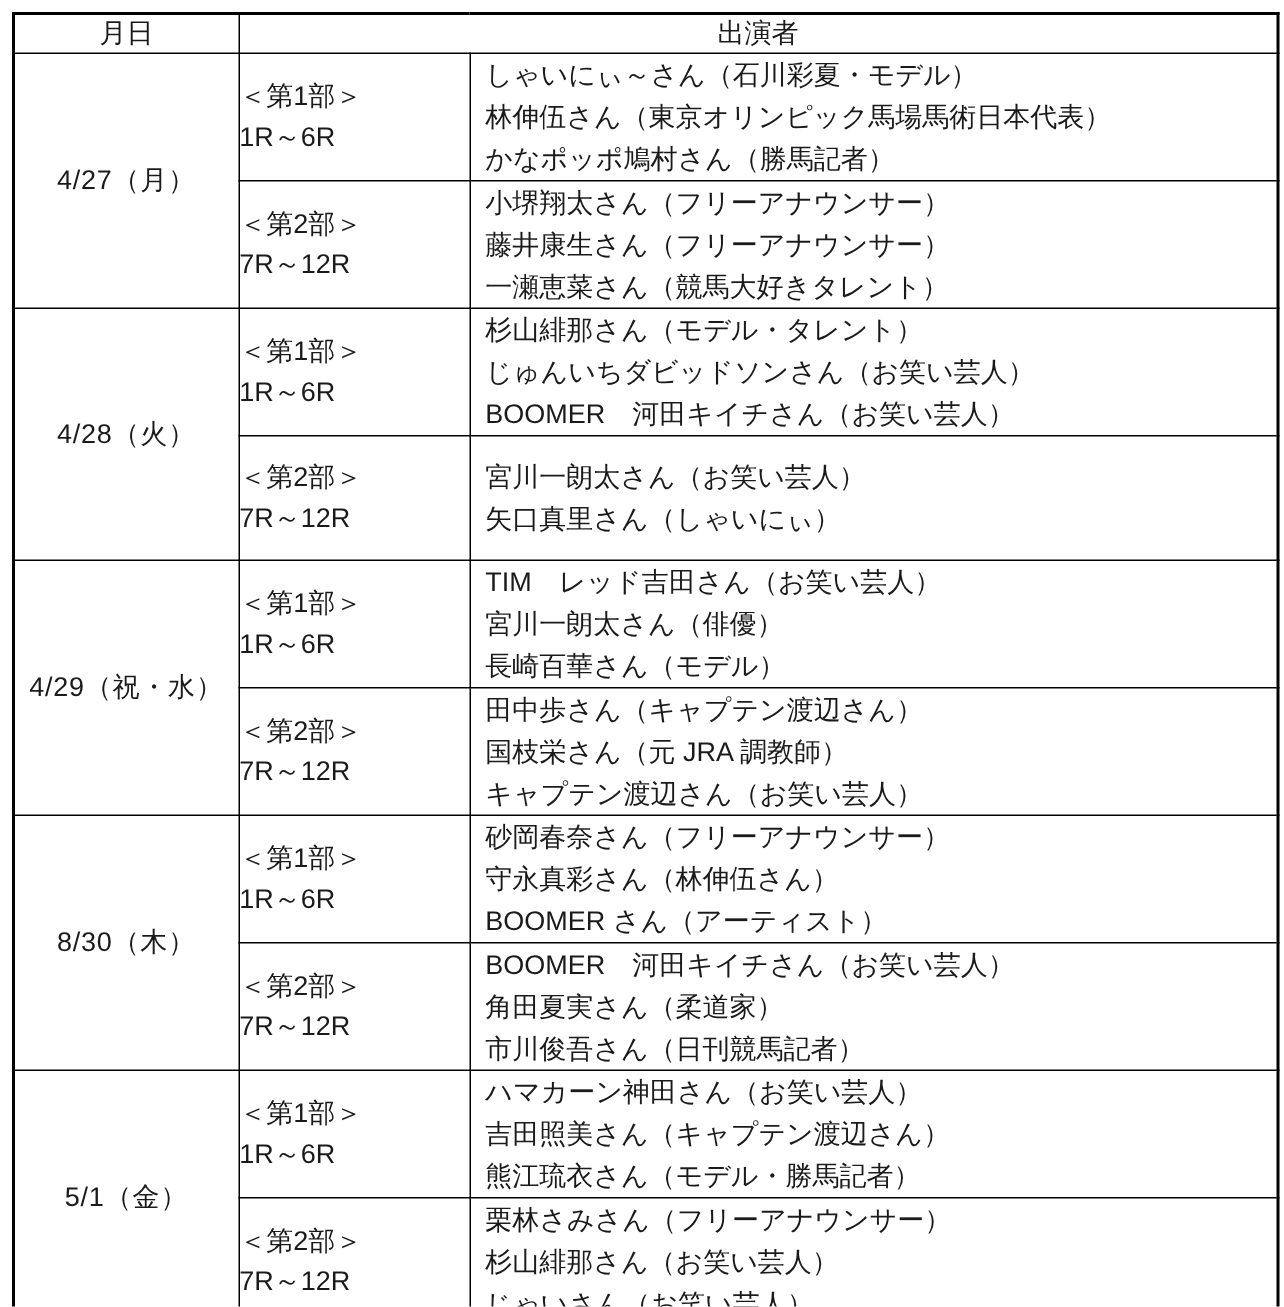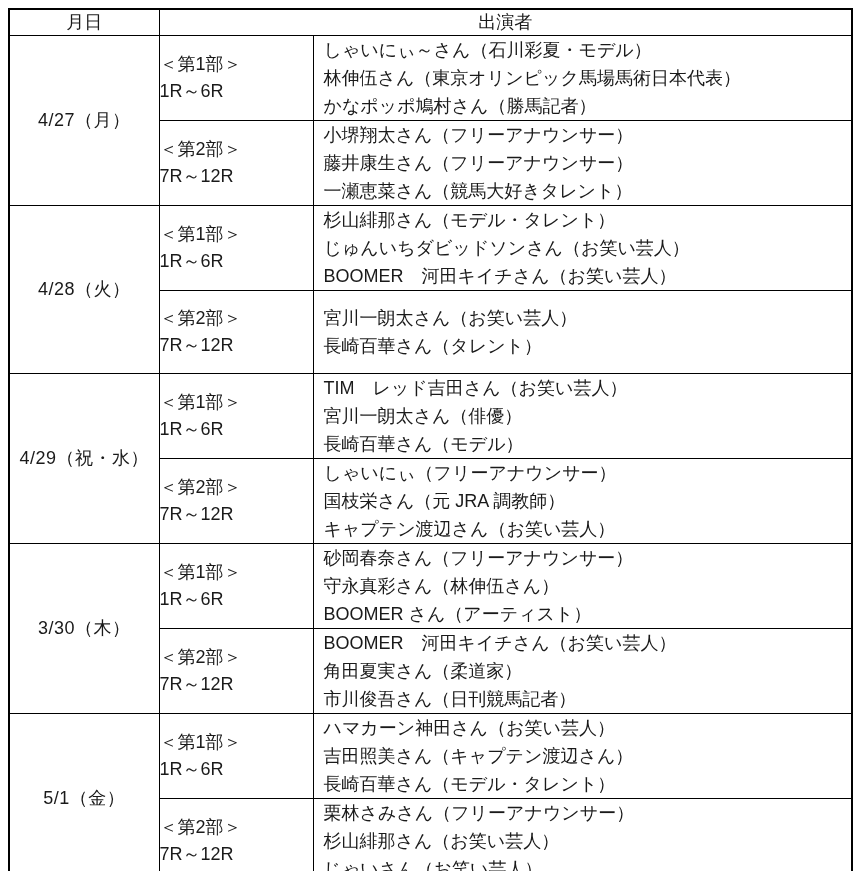--- a/index.html
+++ b/index.html
@@ -102,48 +102,48 @@
           <div class="performer-line">BOOMER　河田キイチさん（お笑い芸人）</div>
         </td>
       </tr>
       <tr>
         <td class="part-cell">
           <div>＜第2部＞</div>
           <div>7R～12R</div>
         </td>
         <td class="performers-cell">
           <div class="performer-line">宮川一朗太さん（お笑い芸人）</div>
-          <div class="performer-line">長崎百華さん（タレント）</div>
+          <div class="performer-line">矢口真里さん（しゃいにぃ）</div>
         </td>
       </tr>
       <tr>
         <td class="date-cell" rowspan="2">4/29（祝・水）</td>
         <td class="part-cell">
           <div>＜第1部＞</div>
           <div>1R～6R</div>
         </td>
         <td class="performers-cell">
           <div class="performer-line">TIM　レッド吉田さん（お笑い芸人）</div>
           <div class="performer-line">宮川一朗太さん（俳優）</div>
           <div class="performer-line">長崎百華さん（モデル）</div>
         </td>
       </tr>
       <tr>
         <td class="part-cell">
           <div>＜第2部＞</div>
           <div>7R～12R</div>
         </td>
         <td class="performers-cell">
-          <div class="performer-line">しゃいにぃ（フリーアナウンサー）</div>
+          <div class="performer-line">田中歩さん（キャプテン渡辺さん）</div>
           <div class="performer-line">国枝栄さん（元 JRA 調教師）</div>
           <div class="performer-line">キャプテン渡辺さん（お笑い芸人）</div>
         </td>
       </tr>
       <tr>
-        <td class="date-cell" rowspan="2">3/30（木）</td>
+        <td class="date-cell" rowspan="2">8/30（木）</td>
         <td class="part-cell">
           <div>＜第1部＞</div>
           <div>1R～6R</div>
         </td>
         <td class="performers-cell">
           <div class="performer-line">砂岡春奈さん（フリーアナウンサー）</div>
           <div class="performer-line">守永真彩さん（林伸伍さん）</div>
           <div class="performer-line">BOOMER さん（アーティスト）</div>
         </td>
       </tr>
@@ -160,21 +160,21 @@
       </tr>
       <tr>
         <td class="date-cell" rowspan="2">5/1（金）</td>
         <td class="part-cell">
           <div>＜第1部＞</div>
           <div>1R～6R</div>
         </td>
         <td class="performers-cell">
           <div class="performer-line">ハマカーン神田さん（お笑い芸人）</div>
           <div class="performer-line">吉田照美さん（キャプテン渡辺さん）</div>
-          <div class="performer-line">長崎百華さん（モデル・タレント）</div>
+          <div class="performer-line">熊江琉衣さん（モデル・勝馬記者）</div>
         </td>
       </tr>
       <tr>
         <td class="part-cell">
           <div>＜第2部＞</div>
           <div>7R～12R</div>
         </td>
         <td class="performers-cell">
           <div class="performer-line">栗林さみさん（フリーアナウンサー）</div>
           <div class="performer-line">杉山緋那さん（お笑い芸人）</div>

